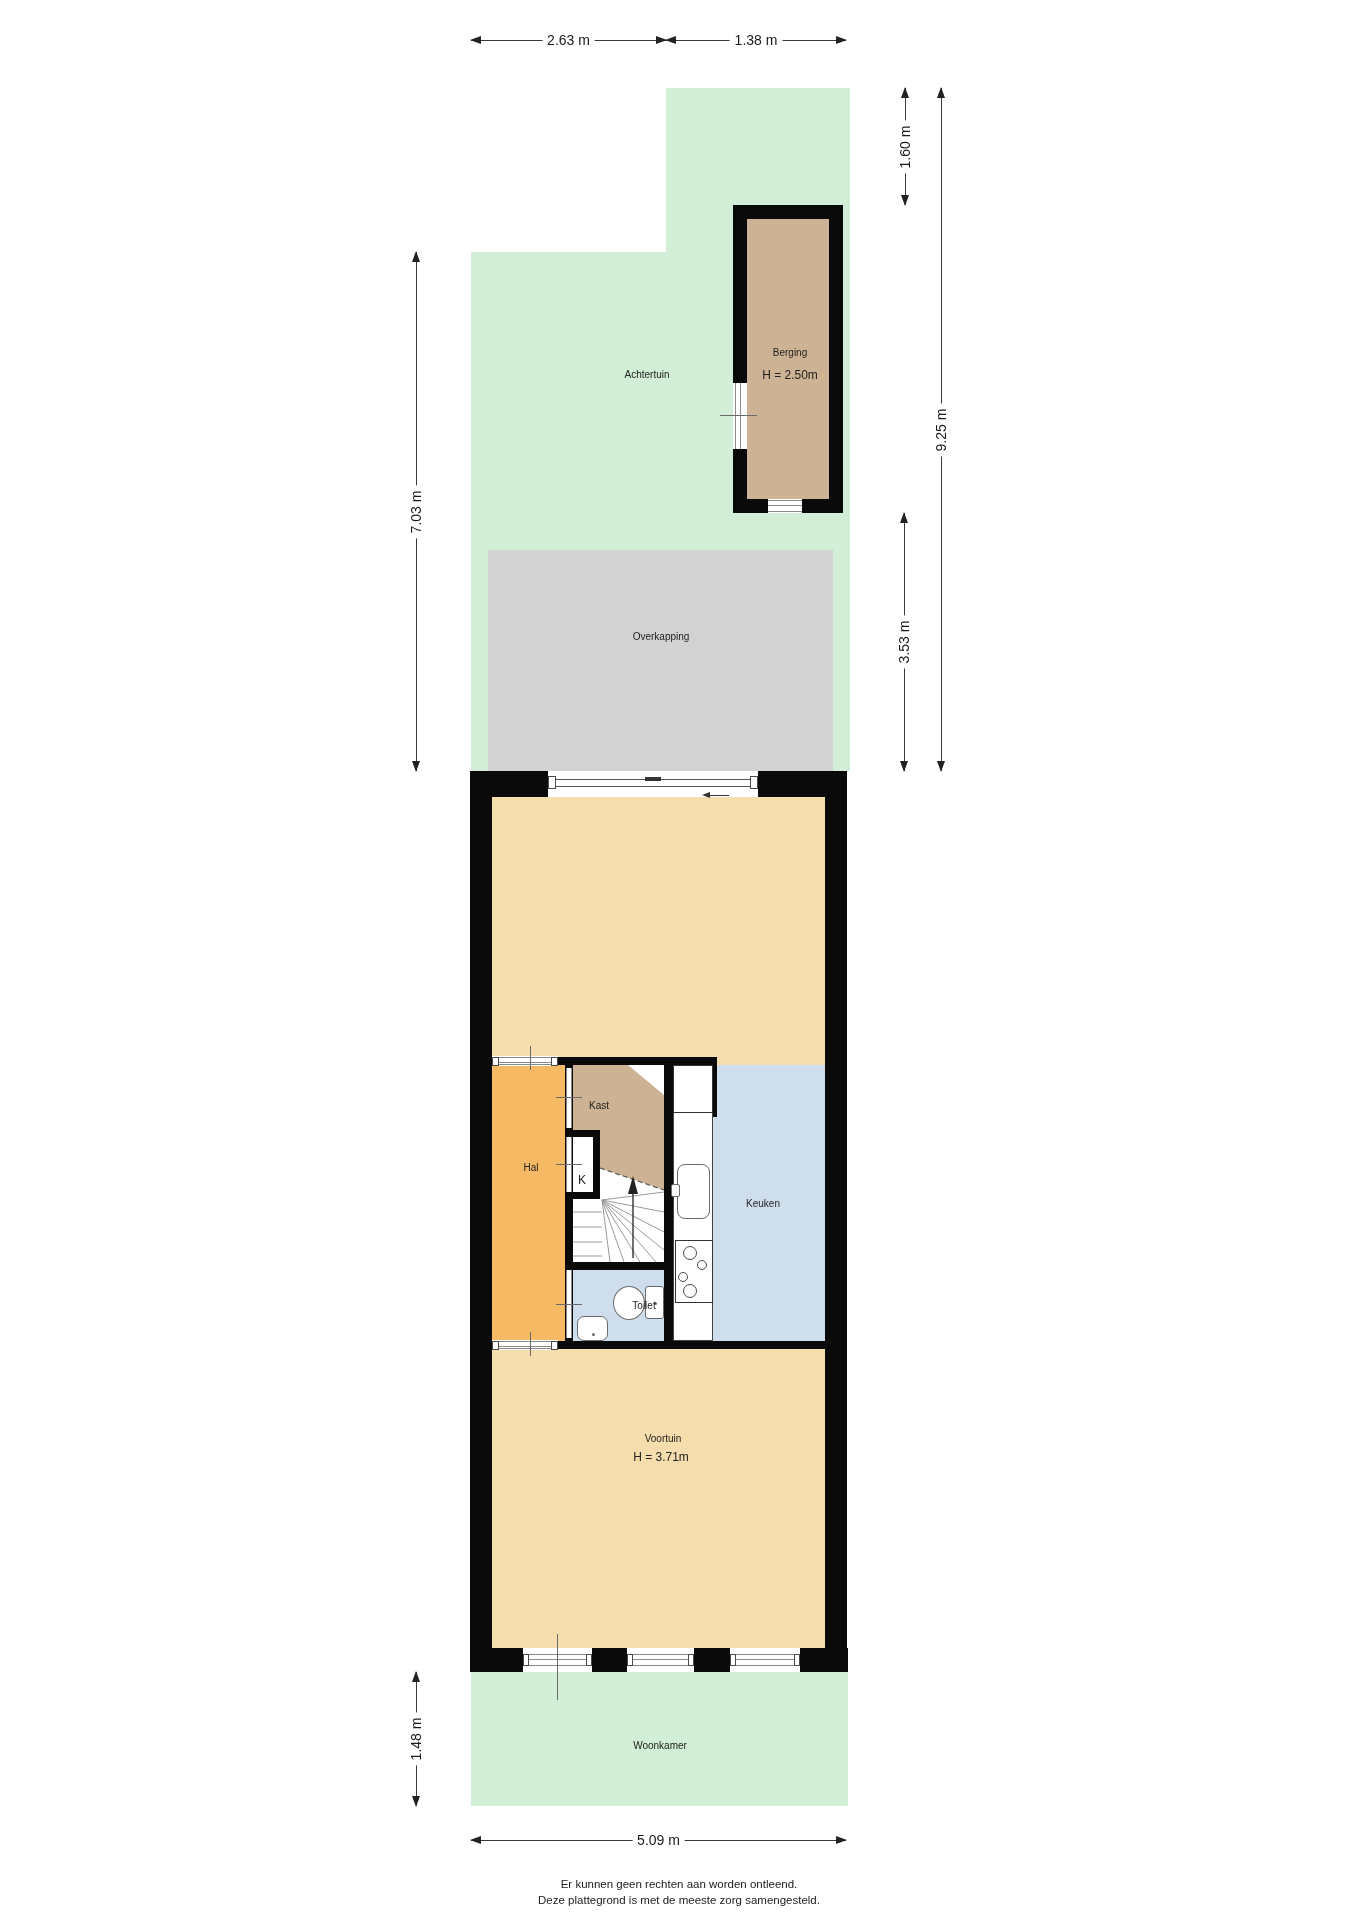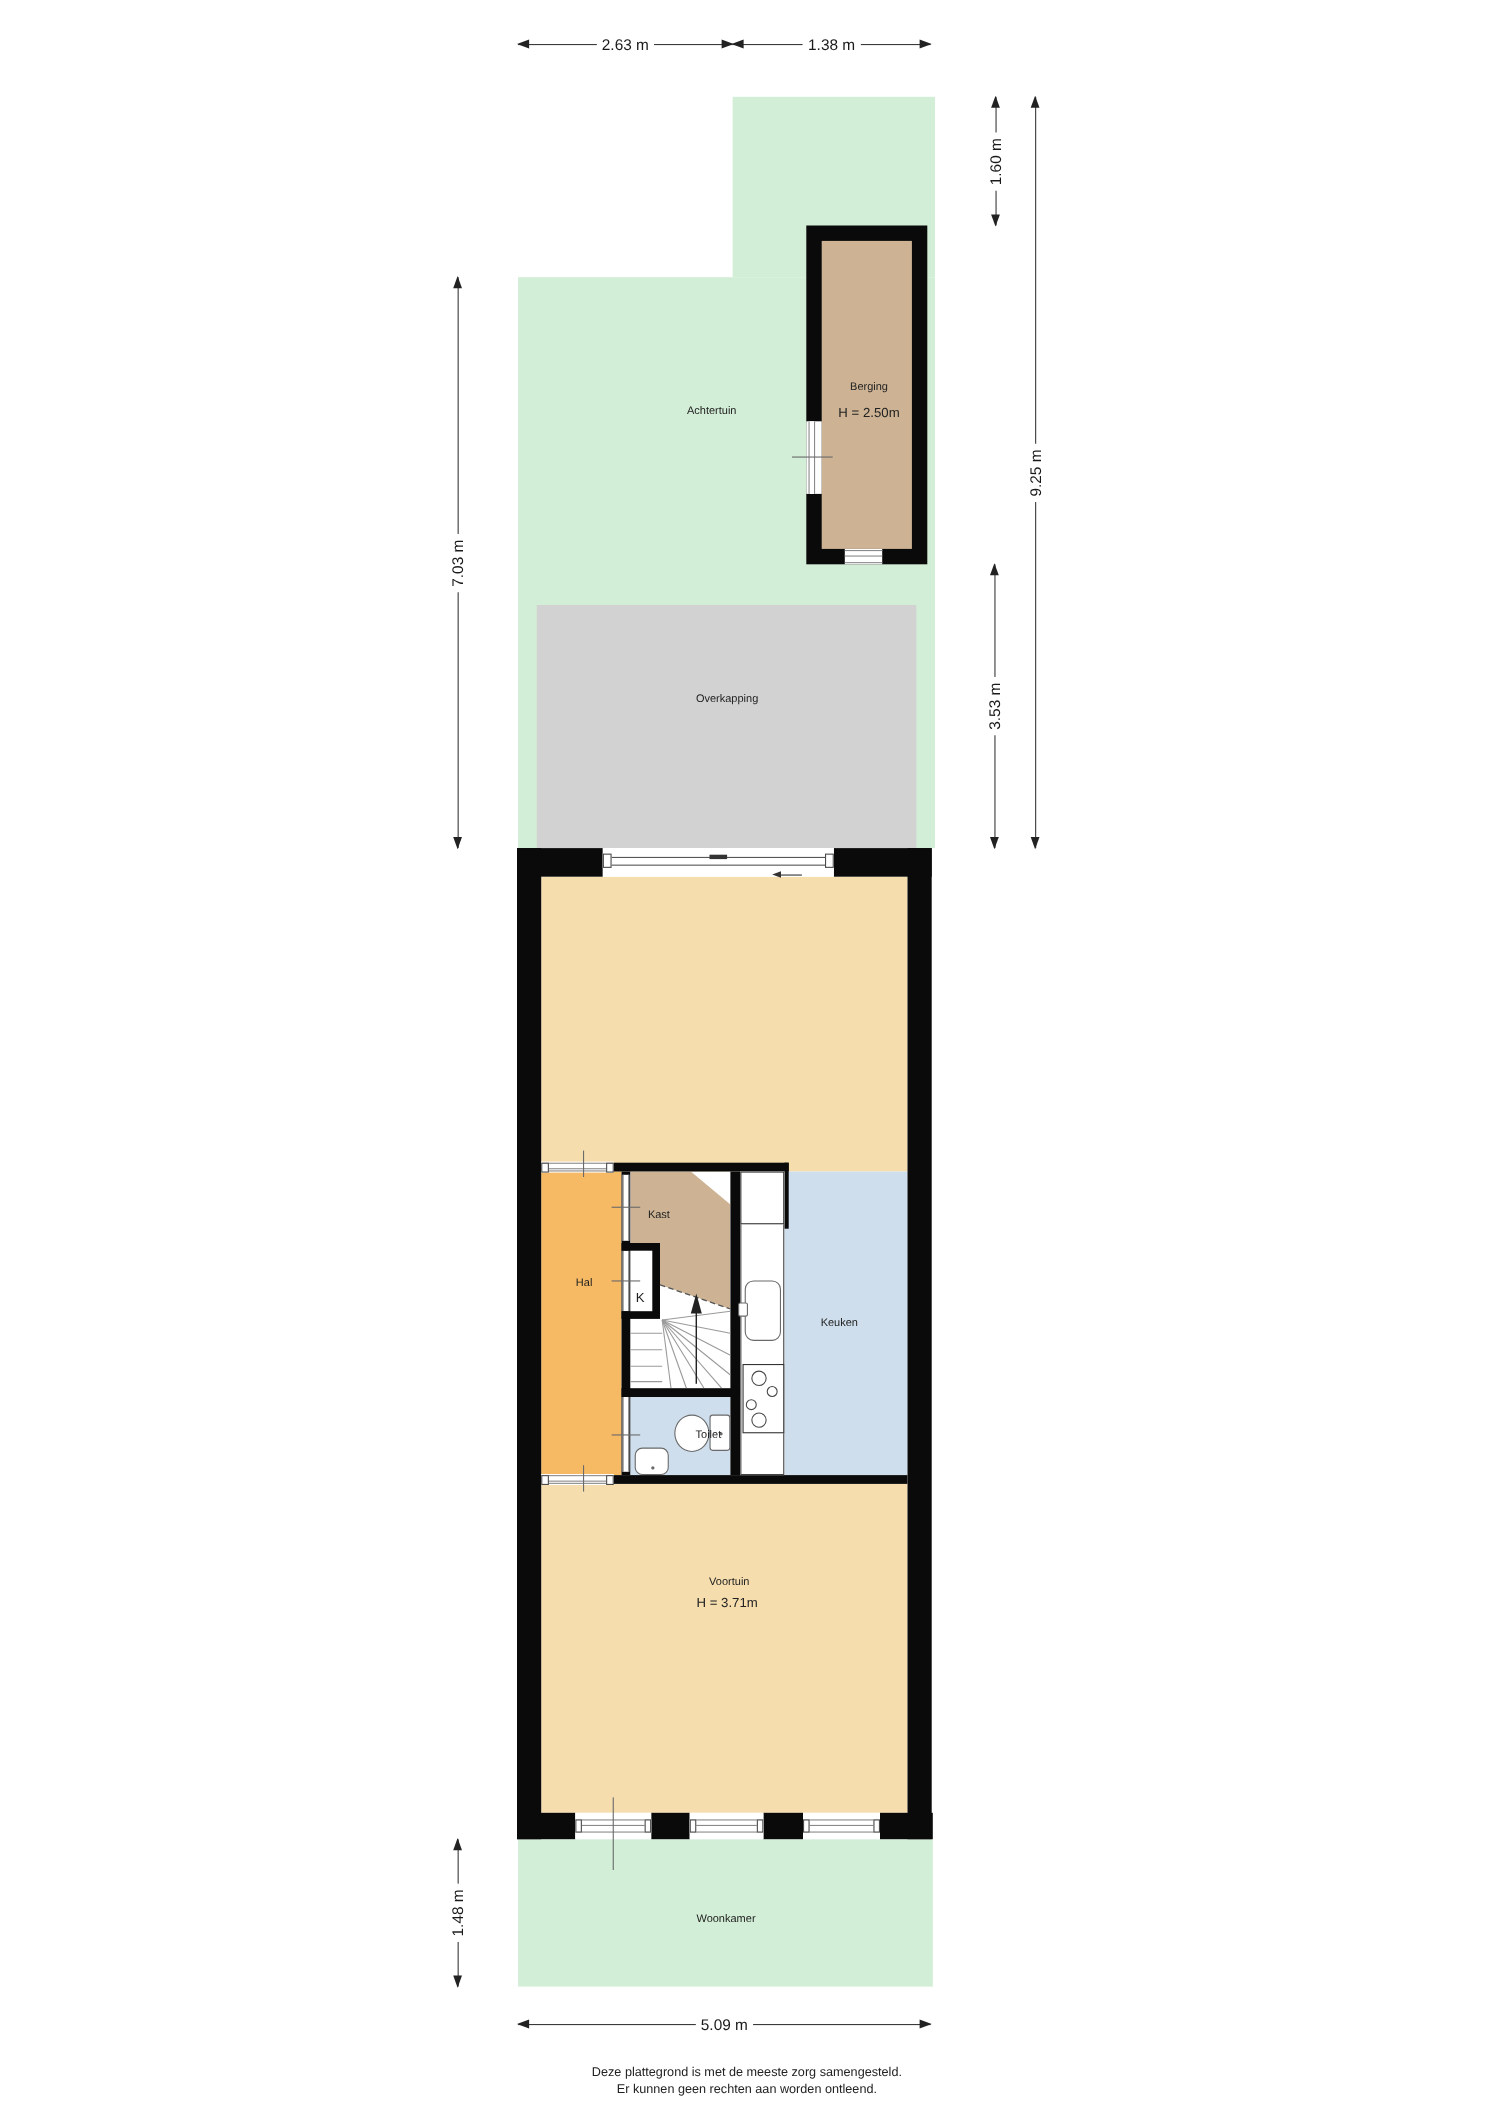--- a/index.html
+++ b/index.html
@@ -250,17 +250,17 @@
   </div>
 
   <div class="dim hdim" style="left:471px;top:1840px;width:375px;">
     <div class="dline"></div>
       <div class="arr-l"></div>
       <div class="arr-r"></div>
     <div class="dlabel">5.09 m</div>
   </div>
 
   <div class="disclaimer" style="top:1876px;">
+    <div>Er kunnen geen rechten aan worden ontleend.</div>
     <div>Deze plattegrond is met de meeste zorg samengesteld.</div>
-    <div>Er kunnen geen rechten aan worden ontleend.</div>
   </div>
 
 </div>
 
 </body></html>

